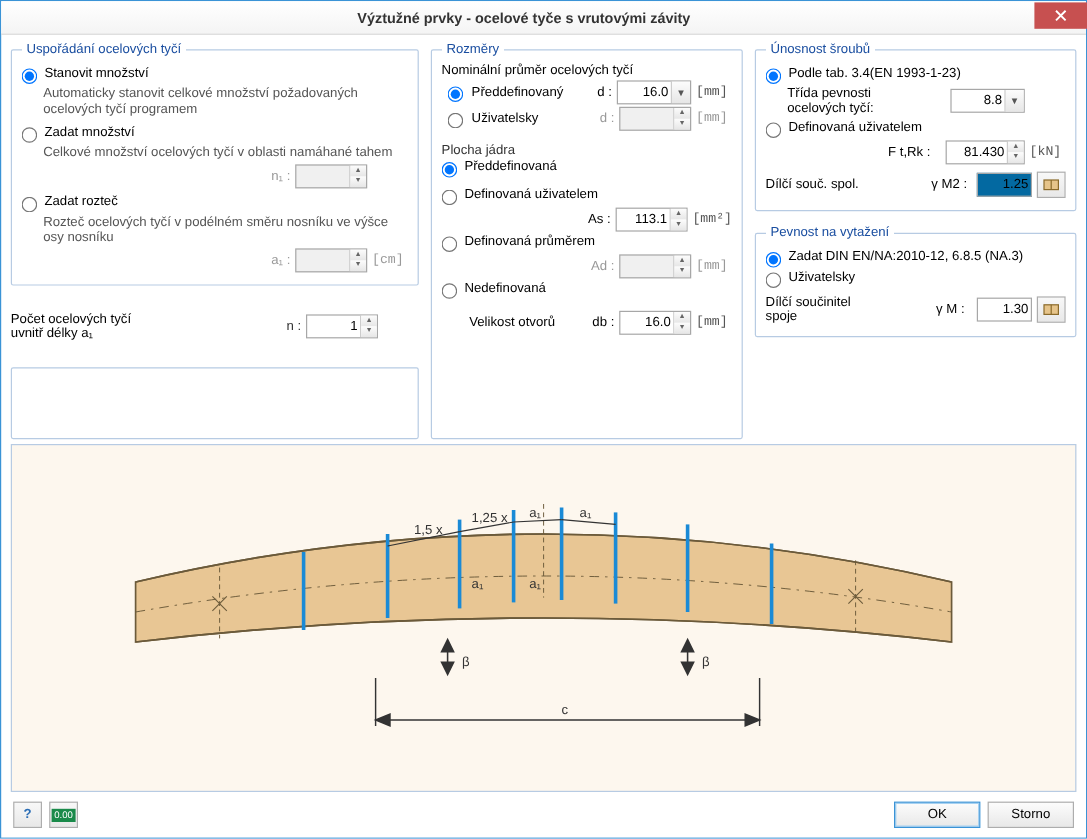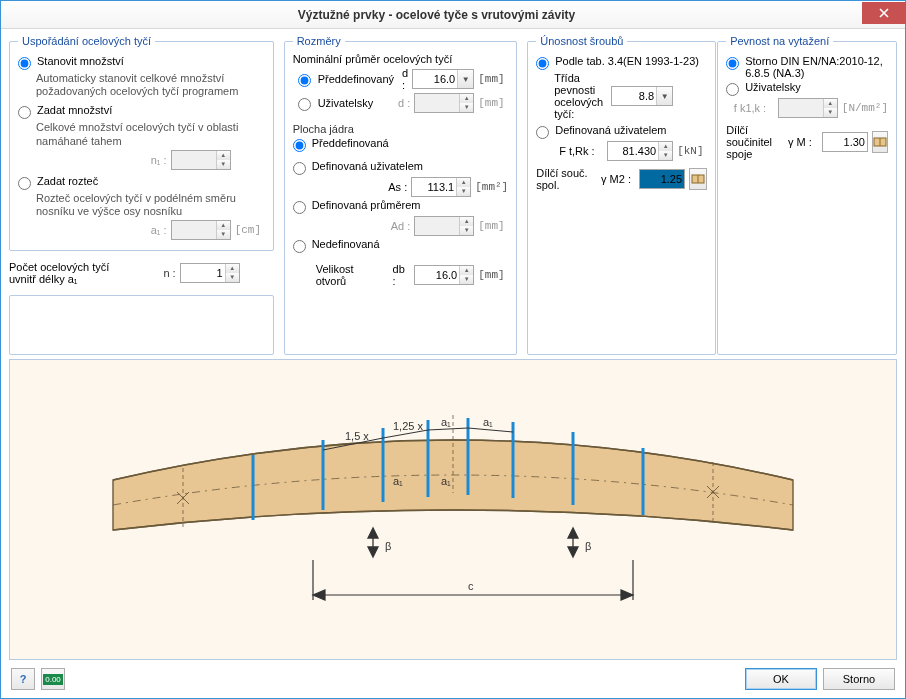--- a/index.html
+++ b/index.html
@@ -3,23 +3,23 @@
 <meta charset="utf-8">
 <style>
   * { box-sizing: border-box; font-family: "Segoe UI", Tahoma, sans-serif; font-size: 11px; }
   body { margin: 0; background: #fff; }
   .window { width: 906px; height: 699px; border: 1px solid #3a93d6; display: flex; flex-direction: column; background: #fff; }
   .titlebar { height: 28px; background: linear-gradient(#fff,#f4f4f4); border-bottom: 1px solid #d8d8d8; display: flex; align-items: center; padding: 0 0 0 10px; color: #333; font-weight: bold; }
   .titlebar .title { flex: 1; text-align: center; font-size: 12px; }
   .close-btn { width: 44px; height: 22px; background: #c75050; color: #fff; display: flex; align-items: center; justify-content: center; cursor: pointer; margin-top:-4px; margin-right:-1px;}
   .content { flex: 1; padding: 6px 8px 4px 8px; display: flex; flex-direction: column; gap: 4px; overflow:hidden;}
   .cols { display: flex; gap: 10px; }
-  .col1 { width: 340px; display:flex; flex-direction:column; gap:6px;}
+  .col1 { width: 340px; display:flex; flex-direction:column; gap:18px;}
   .col2 { width: 260px; display:flex; flex-direction:column; gap:6px;}
-  .col3 { flex:1; display:flex; flex-direction:row; gap:1px;}
+  .col3 { flex:1; display:flex; flex-direction:column; gap:12px;}
   fieldset { border: 1px solid #b7cbe3; border-radius: 2px; padding: 6px 8px 8px 8px; margin:0;}
   legend { color: #1a4ea0; padding: 0 4px; font-size: 11px; }
   .radio-row { display: flex; align-items: flex-start; gap: 6px; margin: 2px 0; }
   .radio-row input[type=radio] { margin: 2px 0 0 0; }
   .desc { color: #555; margin-left: 18px; font-size: 11px; line-height: 1.2; }
   .lbl-sm { color:#999; min-width: 22px; text-align:right;}
   .spinner, .combo { border:1px solid #a7a7a7; background:#fff; height:20px; display:inline-flex; align-items:center; }
   .spinner input, .combo input { border:none; outline:none; width:44px; text-align:right; padding:0 2px; font-size:11px; background:transparent;}
   .spinner.dis, .combo.dis { background:#f0f0f0; }
   .spinner.dis input, .combo.dis input { color:#aaa; }
@@ -263,38 +263,26 @@
                   <line x1="7" y1="2" x2="7" y2="10" stroke="#8a6a2a"></line>
                 </svg>
             </span>
           </div>
         </fieldset>
 
         <fieldset>
           <legend>Pevnost na vytažení</legend>
           <div class="radio-row">
               <input type="radio" name="pull" checked="" style="">
-              <label>Storno DIN EN/NA:2010-12, 6.8.5 (NA.3)</label>
+              <label>Zadat DIN EN/NA:2010-12, 6.8.5 (NA.3)</label>
             </div>
           <div class="radio-row">
               <input type="radio" name="pull" style="">
               <label>Uživatelsky</label>
             </div>
-          <div class="field-row">
-            <span class="grow"></span>
-            <span class="rlabel gray" style="min-width:40px;">f k1,k :</span>
-            <span class="spinner dis">
-                <input disabled="" style="">
-                <span class="spin-btns">
-                  <span>▲</span>
-                  <span>▼</span>
-                </span>
-              </span>
-            <span class="unit gray">[N/mm²]</span>
-          </div>
           <div class="field-row" style="margin-top:6px;">
             <span style="max-width:90px;">Dílčí součinitel spoje</span>
             <span class="grow"></span>
             <span class="rlabel" style="min-width:30px;">γ M :</span>
             <span class="spinner">
                 <input style="width: 44px;" value="1.30">
               </span>
             <span class="icon-btn">
               <svg width="14" height="12">
                   <rect x="1" y="2" width="12" height="8" fill="#e6c48a" stroke="#8a6a2a"></rect>

